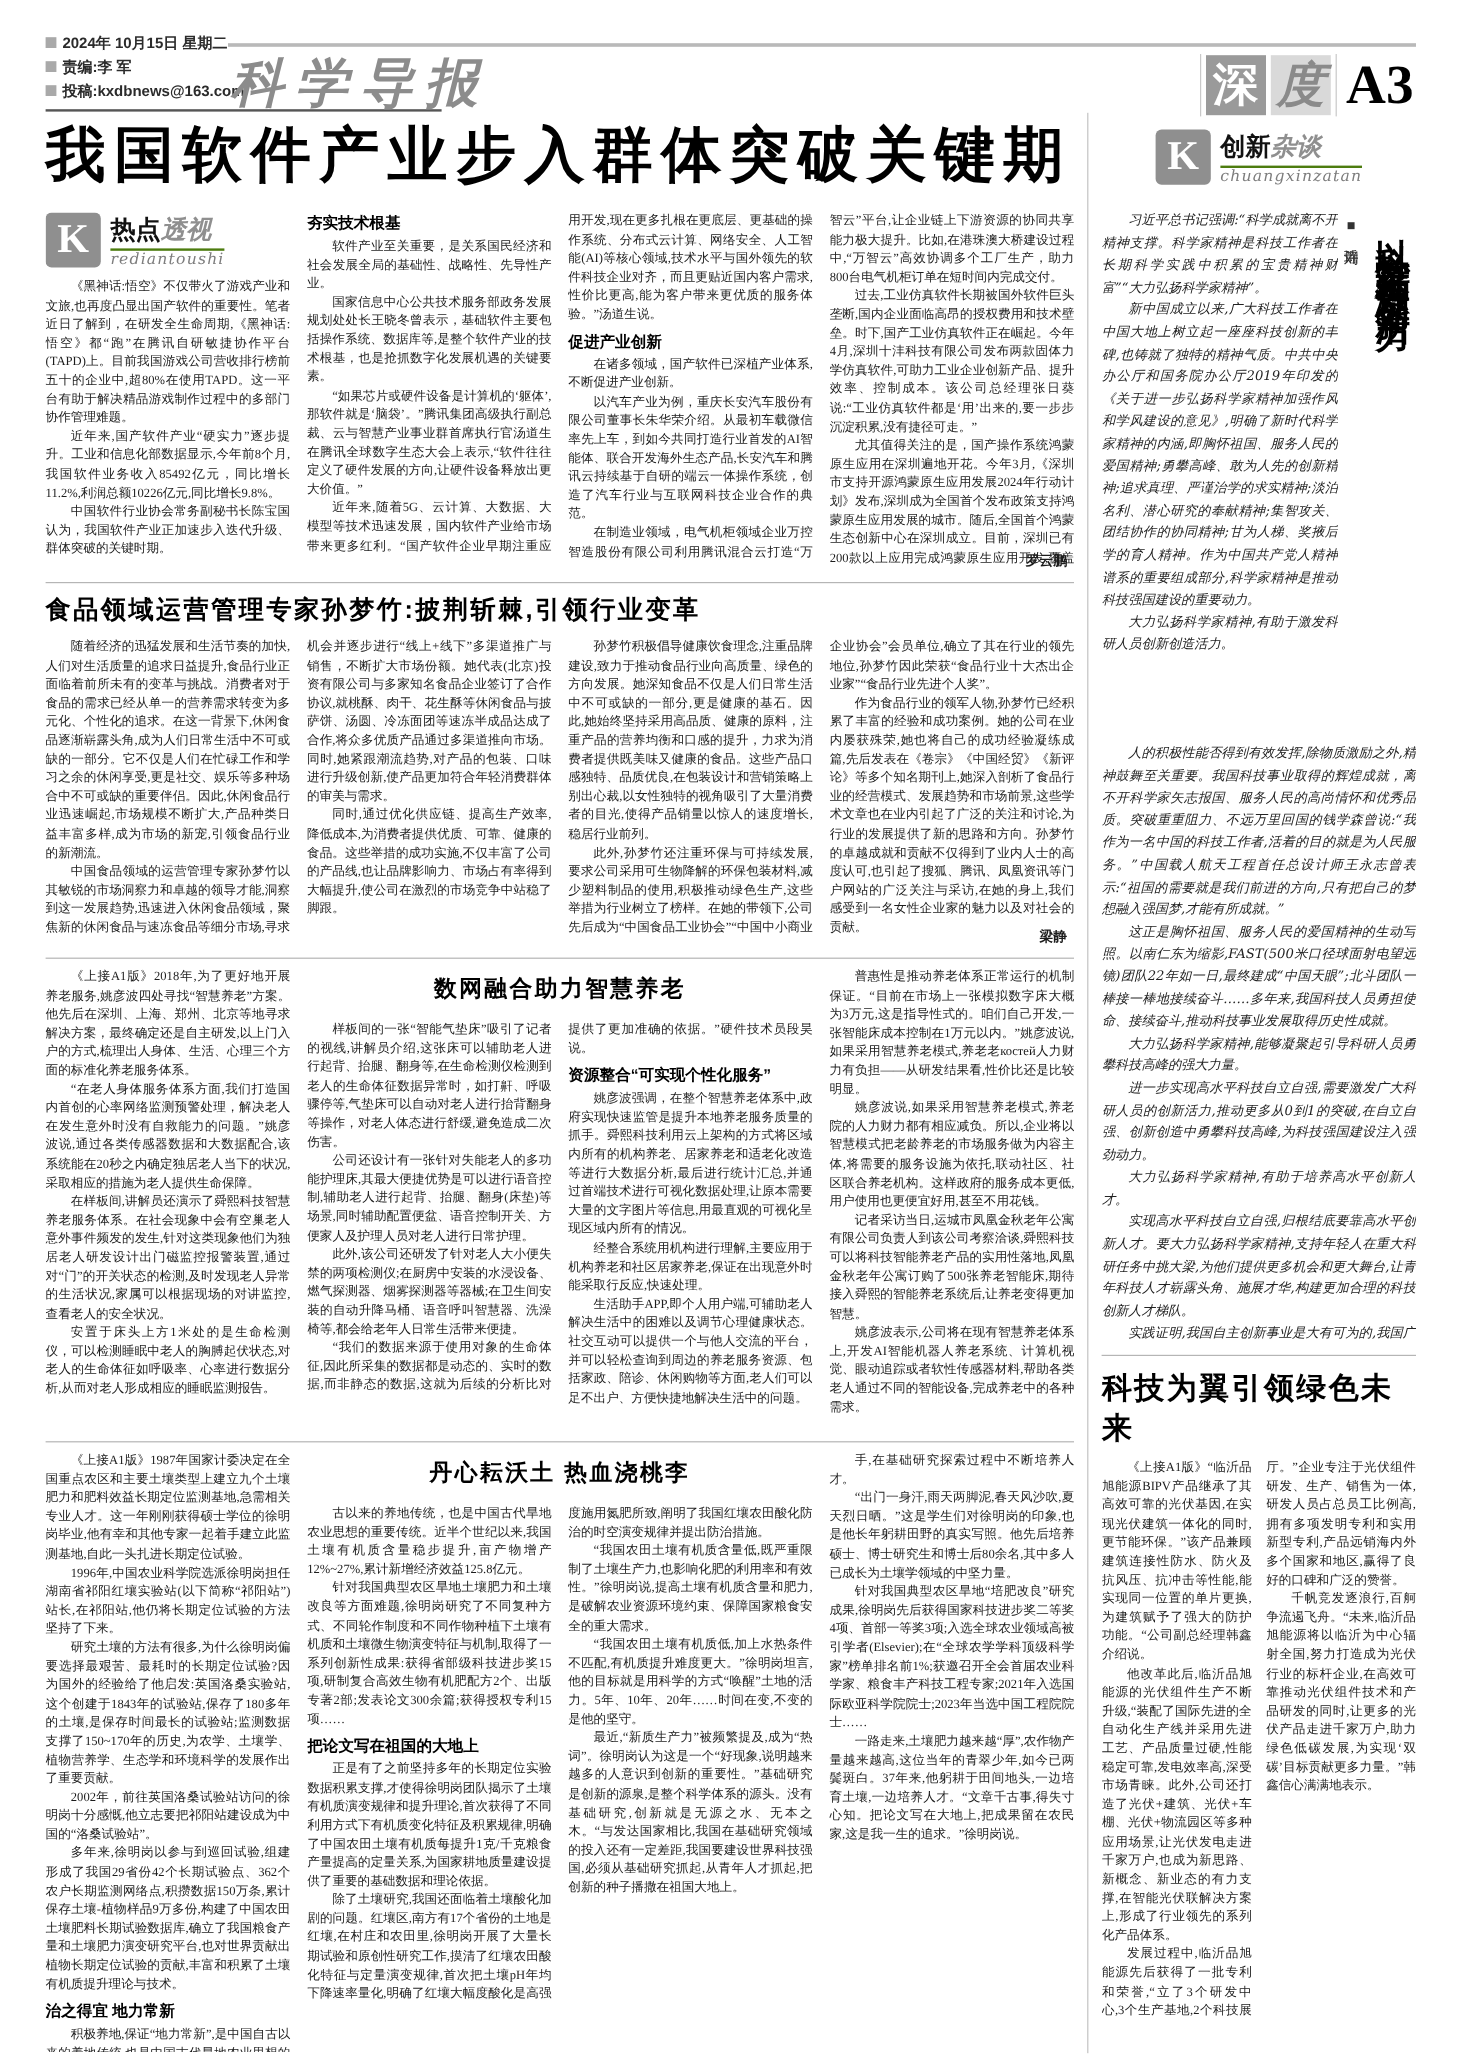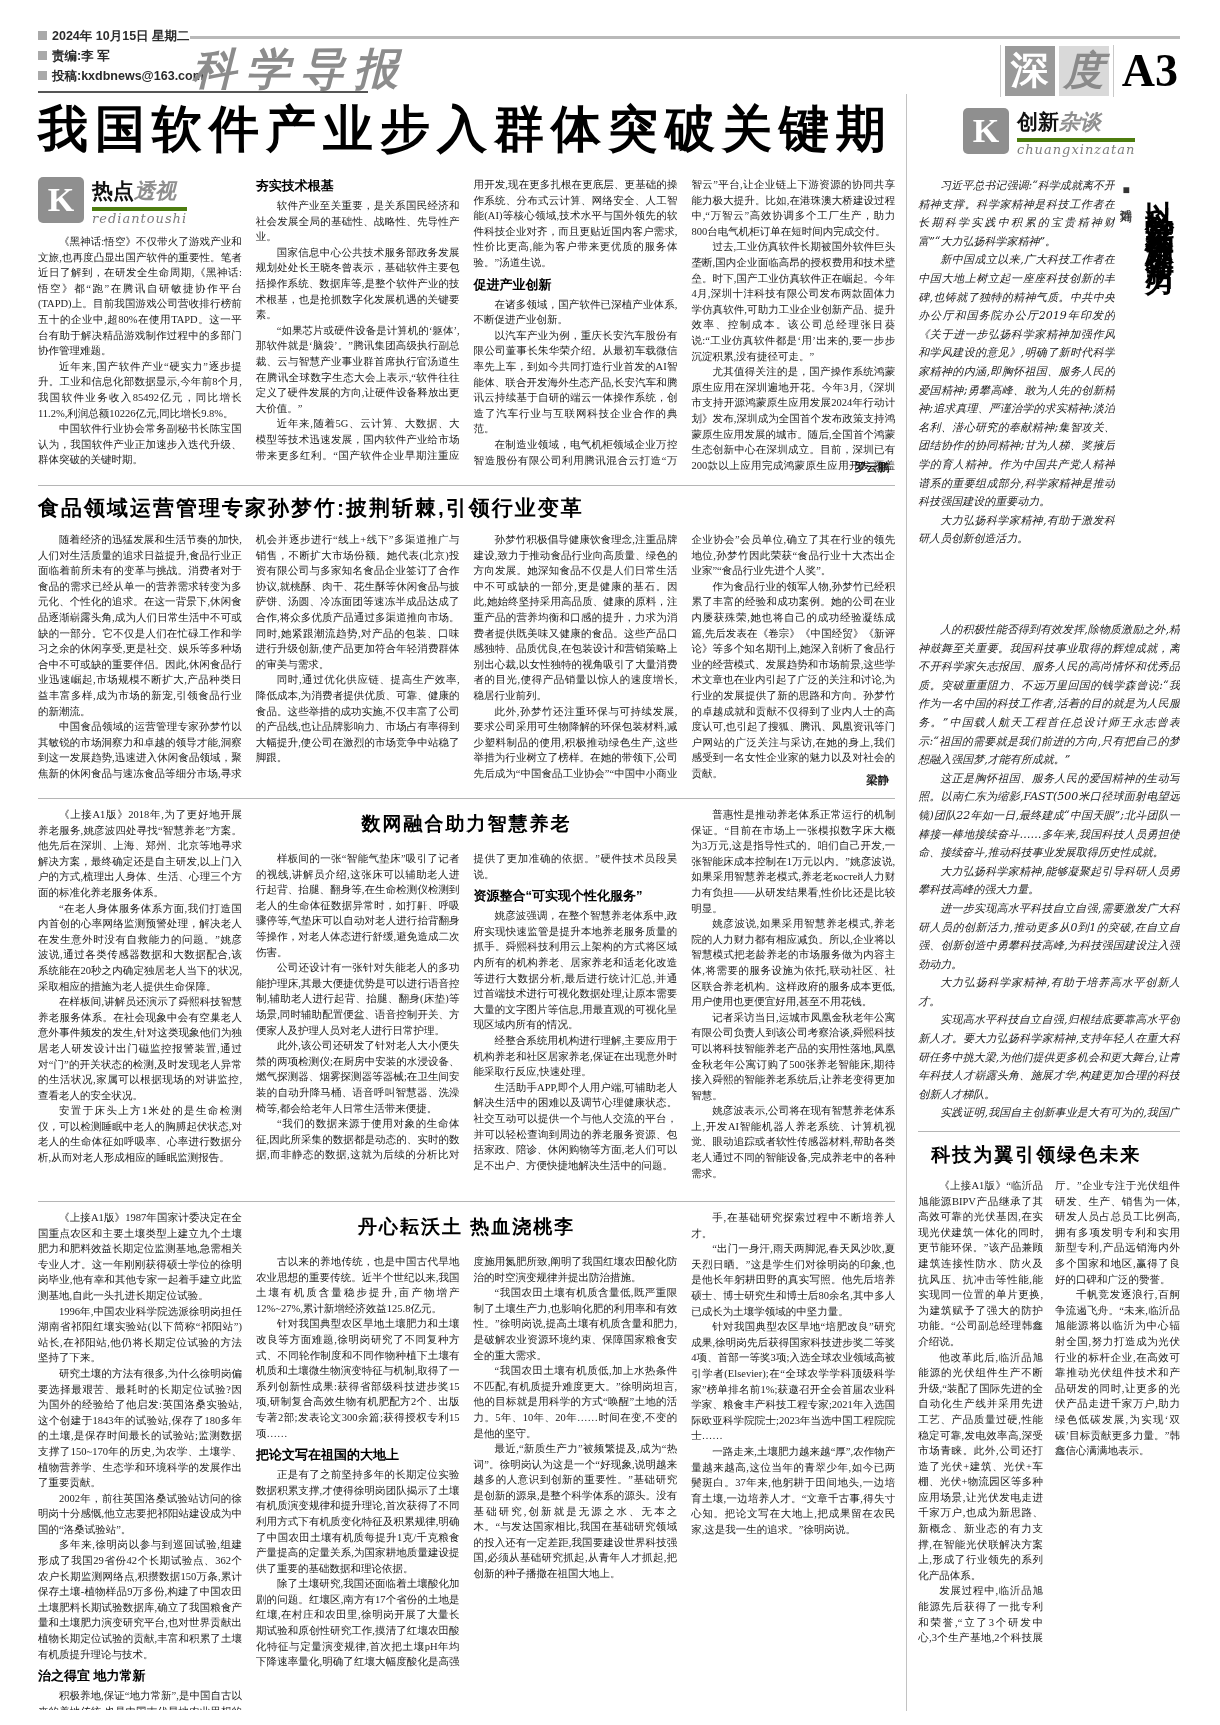--- a/index.html
+++ b/index.html
@@ -34,21 +34,21 @@
   #soft-flow{height:300px;}
   #food-flow{height:258px;}
   .abs-byline{position:absolute;right:6px;bottom:2px;font-weight:bold;font-size:11.5px;
       font-family:"Liberation Sans",sans-serif;}
   
   .badge{display:flex;gap:8px;margin-bottom:8px;break-inside:avoid;}
   .badge-k{width:46px;height:46px;background:#8f8f8f;color:#fff;border-radius:5px;font-size:34px;font-weight:900;
       display:flex;align-items:center;justify-content:center;font-family:"Liberation Serif",serif;}
   .badge-l1{font-size:21px;font-weight:900;font-family:"Liberation Sans",sans-serif;color:#111;}
   .badge-l1 .script{font-weight:bold;font-style:italic;color:#8f8f8f;font-family:Liberation Sans, sans-serif;margin-top:32px;}
-  .badge-l2{border-top:4px solid #4d7c0f;margin-top:2px;font-style:italic;color:#7d7d7d;
+  .badge-l2{border-top:2px solid #4d7c0f;margin-top:2px;font-style:italic;color:#7d7d7d;
       font-size:13px;font-family:"DejaVu Serif",serif;letter-spacing:1px;}
   
   .h2{font-family:"Liberation Sans",sans-serif;font-size:21px;font-weight:bold;letter-spacing:2px;
       color:#000;margin:6px 0 10px;}
   
   .band{display:flex;gap:14px;}
   .band-col{width:204px;overflow:hidden;}
   .band-mid{flex:1;overflow:hidden;}
   .h3mid{font-family:"Liberation Sans",sans-serif;font-size:19px;font-weight:bold;text-align:center;
       letter-spacing:2px;margin:4px 0 14px;color:#000;}
@@ -63,22 +63,22 @@
   .badge-wrap{display:flex;justify-content:center;margin:14px 0 12px;}
   .spirit-top{display:flex;height:436px;overflow:hidden;}
   .spirit-text{flex:1;overflow:hidden;}
   .kai p.p{font-family:"DejaVu Serif",serif;font-style:italic;font-size:11px;line-height:18.6px;
       text-indent:2em;margin:0;text-align:justify;color:#222;}
   .v-byline{writing-mode:vertical-rl;font-size:12px;color:#333;padding:6px 2px 0 2px;
       font-family:"Liberation Sans",sans-serif;}
   .v-title{writing-mode:vertical-rl;font-size:29px;font-weight:900;letter-spacing:6px;color:#000;
       font-family:"Liberation Sans",sans-serif;padding-left:4px;}
   .spirit-bottom{height:502px;overflow:hidden;margin-top:8px;}
-  .h3green{font-family:"Liberation Sans",sans-serif;font-size:19px;font-weight:bold;letter-spacing:2px;
-      margin:10px 13px 10px;color:#000;}
+  .h3green{font-family:"Liberation Sans",sans-serif;font-size:25px;font-weight:bold;letter-spacing:2px;
+      margin:10px 0 10px;color:#000;}
   #green-flow{columns:2;column-gap:12px;column-fill:auto;height:468px;overflow:hidden;}
 </style>
 </head>
 <body>
 
 <div id="page">
 
   <div class="topline"></div>
   <div class="meta">
     <div><span class="sq"></span><span>2024年 10月15日  星期二</span></div>

